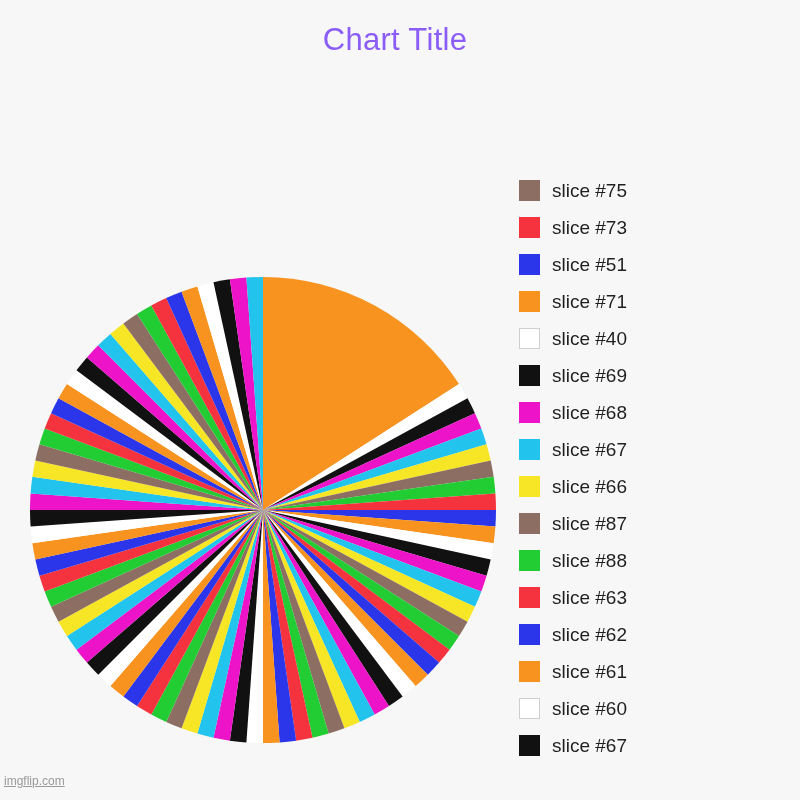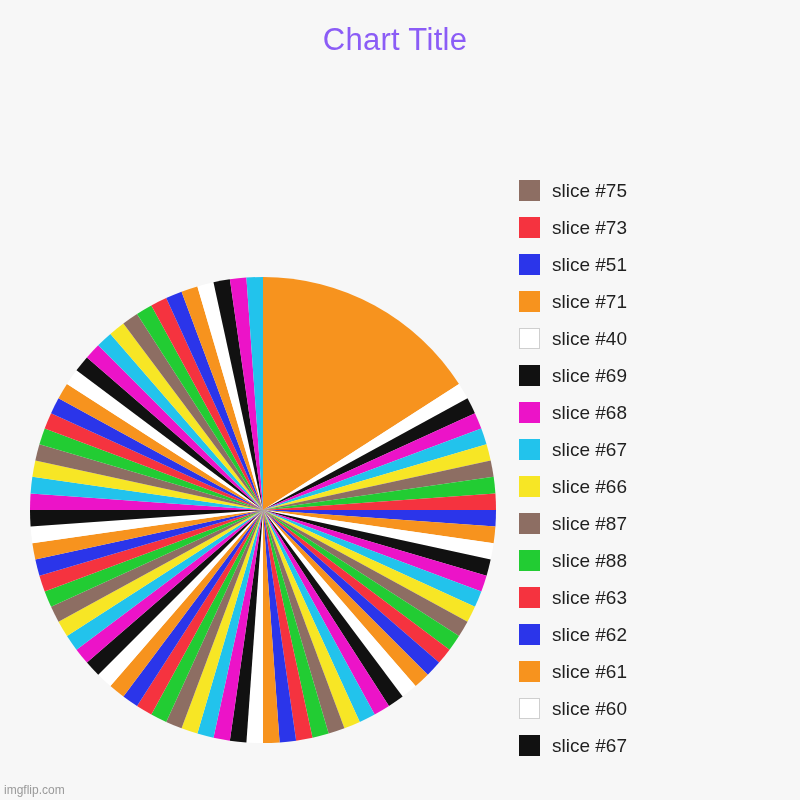--- a/index.html
+++ b/index.html
@@ -54,24 +54,25 @@
     box-sizing: border-box;
   }
   .legend-label {
     font-size: 19px;
     color: #1f1f1f;
     white-space: nowrap;
   }
   #watermark {
     position: absolute;
     left: 4px;
-    bottom: 3px;
+    bottom: 12px;
     font-size: 12px;
     color: #9a9a9a;
     font-family: "Liberation Sans", sans-serif;
+    text-decoration: underline;
   }
 </style>
 </head>
 <body>
 
 <div id="chart-title">Chart Title</div>
 
 <div id="pie-wrap">
   <svg id="pie-svg" width="470" height="470" viewBox="0 0 470 470">
       <path d="M 235 235 L 235.00 2.00 A 233 233 0 0 1 431.01 109.03 Z" fill="#f7931e" stroke="none" shape-rendering="geometricPrecision"></path>

